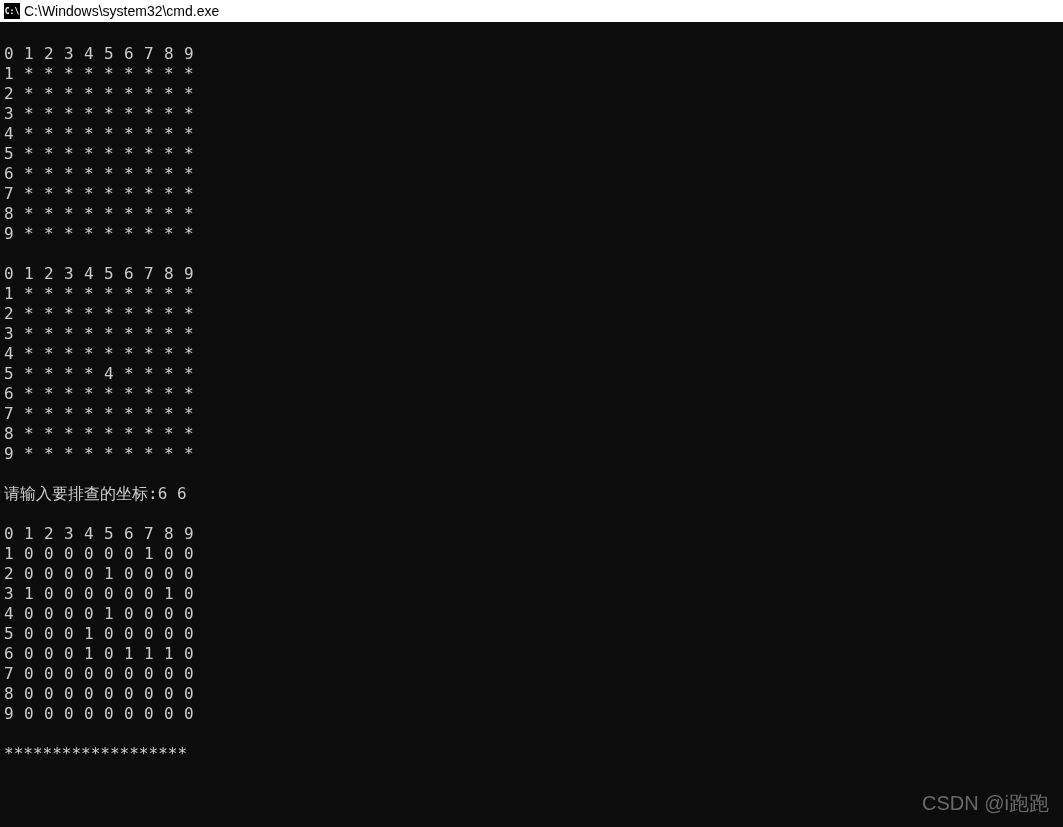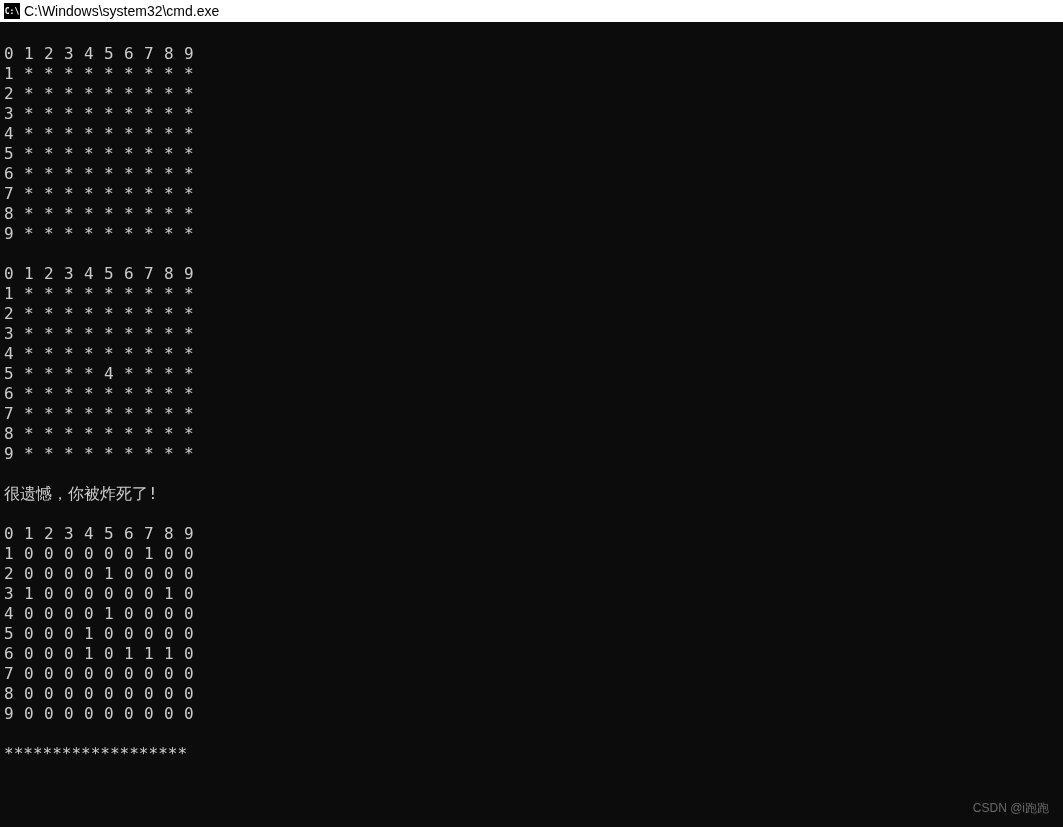--- a/index.html
+++ b/index.html
@@ -52,37 +52,37 @@
     .grid-cell {
       display: inline-block;
       width: 20px;
       text-align: left;
     }
     .watermark {
       position: absolute;
       bottom: 10px;
       right: 14px;
       color: #888888;
-      font-size: 12px;
+      font-size: 20px;
       font-family: 'Segoe UI', Arial, sans-serif;
       opacity: 0.75;
     }
   </style>
 </head>
 <body>
 
 <div class="titlebar">
   <span class="titlebar-icon">C:\</span>
   <span>C:\Windows\system32\cmd.exe</span>
 </div>
 
 <div class="terminal">
 <div id="grid1"><div class="grid-row"><span class="grid-cell">0</span><span class="grid-cell">1</span><span class="grid-cell">2</span><span class="grid-cell">3</span><span class="grid-cell">4</span><span class="grid-cell">5</span><span class="grid-cell">6</span><span class="grid-cell">7</span><span class="grid-cell">8</span><span class="grid-cell">9</span></div><div class="grid-row"><span class="grid-cell">1</span><span class="grid-cell">*</span><span class="grid-cell">*</span><span class="grid-cell">*</span><span class="grid-cell">*</span><span class="grid-cell">*</span><span class="grid-cell">*</span><span class="grid-cell">*</span><span class="grid-cell">*</span><span class="grid-cell">*</span></div><div class="grid-row"><span class="grid-cell">2</span><span class="grid-cell">*</span><span class="grid-cell">*</span><span class="grid-cell">*</span><span class="grid-cell">*</span><span class="grid-cell">*</span><span class="grid-cell">*</span><span class="grid-cell">*</span><span class="grid-cell">*</span><span class="grid-cell">*</span></div><div class="grid-row"><span class="grid-cell">3</span><span class="grid-cell">*</span><span class="grid-cell">*</span><span class="grid-cell">*</span><span class="grid-cell">*</span><span class="grid-cell">*</span><span class="grid-cell">*</span><span class="grid-cell">*</span><span class="grid-cell">*</span><span class="grid-cell">*</span></div><div class="grid-row"><span class="grid-cell">4</span><span class="grid-cell">*</span><span class="grid-cell">*</span><span class="grid-cell">*</span><span class="grid-cell">*</span><span class="grid-cell">*</span><span class="grid-cell">*</span><span class="grid-cell">*</span><span class="grid-cell">*</span><span class="grid-cell">*</span></div><div class="grid-row"><span class="grid-cell">5</span><span class="grid-cell">*</span><span class="grid-cell">*</span><span class="grid-cell">*</span><span class="grid-cell">*</span><span class="grid-cell">*</span><span class="grid-cell">*</span><span class="grid-cell">*</span><span class="grid-cell">*</span><span class="grid-cell">*</span></div><div class="grid-row"><span class="grid-cell">6</span><span class="grid-cell">*</span><span class="grid-cell">*</span><span class="grid-cell">*</span><span class="grid-cell">*</span><span class="grid-cell">*</span><span class="grid-cell">*</span><span class="grid-cell">*</span><span class="grid-cell">*</span><span class="grid-cell">*</span></div><div class="grid-row"><span class="grid-cell">7</span><span class="grid-cell">*</span><span class="grid-cell">*</span><span class="grid-cell">*</span><span class="grid-cell">*</span><span class="grid-cell">*</span><span class="grid-cell">*</span><span class="grid-cell">*</span><span class="grid-cell">*</span><span class="grid-cell">*</span></div><div class="grid-row"><span class="grid-cell">8</span><span class="grid-cell">*</span><span class="grid-cell">*</span><span class="grid-cell">*</span><span class="grid-cell">*</span><span class="grid-cell">*</span><span class="grid-cell">*</span><span class="grid-cell">*</span><span class="grid-cell">*</span><span class="grid-cell">*</span></div><div class="grid-row"><span class="grid-cell">9</span><span class="grid-cell">*</span><span class="grid-cell">*</span><span class="grid-cell">*</span><span class="grid-cell">*</span><span class="grid-cell">*</span><span class="grid-cell">*</span><span class="grid-cell">*</span><span class="grid-cell">*</span><span class="grid-cell">*</span></div></div>
 <div id="grid2"><div class="grid-row"><span class="grid-cell">0</span><span class="grid-cell">1</span><span class="grid-cell">2</span><span class="grid-cell">3</span><span class="grid-cell">4</span><span class="grid-cell">5</span><span class="grid-cell">6</span><span class="grid-cell">7</span><span class="grid-cell">8</span><span class="grid-cell">9</span></div><div class="grid-row"><span class="grid-cell">1</span><span class="grid-cell">*</span><span class="grid-cell">*</span><span class="grid-cell">*</span><span class="grid-cell">*</span><span class="grid-cell">*</span><span class="grid-cell">*</span><span class="grid-cell">*</span><span class="grid-cell">*</span><span class="grid-cell">*</span></div><div class="grid-row"><span class="grid-cell">2</span><span class="grid-cell">*</span><span class="grid-cell">*</span><span class="grid-cell">*</span><span class="grid-cell">*</span><span class="grid-cell">*</span><span class="grid-cell">*</span><span class="grid-cell">*</span><span class="grid-cell">*</span><span class="grid-cell">*</span></div><div class="grid-row"><span class="grid-cell">3</span><span class="grid-cell">*</span><span class="grid-cell">*</span><span class="grid-cell">*</span><span class="grid-cell">*</span><span class="grid-cell">*</span><span class="grid-cell">*</span><span class="grid-cell">*</span><span class="grid-cell">*</span><span class="grid-cell">*</span></div><div class="grid-row"><span class="grid-cell">4</span><span class="grid-cell">*</span><span class="grid-cell">*</span><span class="grid-cell">*</span><span class="grid-cell">*</span><span class="grid-cell">*</span><span class="grid-cell">*</span><span class="grid-cell">*</span><span class="grid-cell">*</span><span class="grid-cell">*</span></div><div class="grid-row"><span class="grid-cell">5</span><span class="grid-cell">*</span><span class="grid-cell">*</span><span class="grid-cell">*</span><span class="grid-cell">*</span><span class="grid-cell">4</span><span class="grid-cell">*</span><span class="grid-cell">*</span><span class="grid-cell">*</span><span class="grid-cell">*</span></div><div class="grid-row"><span class="grid-cell">6</span><span class="grid-cell">*</span><span class="grid-cell">*</span><span class="grid-cell">*</span><span class="grid-cell">*</span><span class="grid-cell">*</span><span class="grid-cell">*</span><span class="grid-cell">*</span><span class="grid-cell">*</span><span class="grid-cell">*</span></div><div class="grid-row"><span class="grid-cell">7</span><span class="grid-cell">*</span><span class="grid-cell">*</span><span class="grid-cell">*</span><span class="grid-cell">*</span><span class="grid-cell">*</span><span class="grid-cell">*</span><span class="grid-cell">*</span><span class="grid-cell">*</span><span class="grid-cell">*</span></div><div class="grid-row"><span class="grid-cell">8</span><span class="grid-cell">*</span><span class="grid-cell">*</span><span class="grid-cell">*</span><span class="grid-cell">*</span><span class="grid-cell">*</span><span class="grid-cell">*</span><span class="grid-cell">*</span><span class="grid-cell">*</span><span class="grid-cell">*</span></div><div class="grid-row"><span class="grid-cell">9</span><span class="grid-cell">*</span><span class="grid-cell">*</span><span class="grid-cell">*</span><span class="grid-cell">*</span><span class="grid-cell">*</span><span class="grid-cell">*</span><span class="grid-cell">*</span><span class="grid-cell">*</span><span class="grid-cell">*</span></div></div>
-<div>很遗憾，你被炸死了!</div>
+<div><span>请输入要排查的坐标:</span><span>6 6</span></div>
 <div id="grid3"><div class="grid-row"><span class="grid-cell">0</span><span class="grid-cell">1</span><span class="grid-cell">2</span><span class="grid-cell">3</span><span class="grid-cell">4</span><span class="grid-cell">5</span><span class="grid-cell">6</span><span class="grid-cell">7</span><span class="grid-cell">8</span><span class="grid-cell">9</span></div><div class="grid-row"><span class="grid-cell">1</span><span class="grid-cell">0</span><span class="grid-cell">0</span><span class="grid-cell">0</span><span class="grid-cell">0</span><span class="grid-cell">0</span><span class="grid-cell">0</span><span class="grid-cell">1</span><span class="grid-cell">0</span><span class="grid-cell">0</span></div><div class="grid-row"><span class="grid-cell">2</span><span class="grid-cell">0</span><span class="grid-cell">0</span><span class="grid-cell">0</span><span class="grid-cell">0</span><span class="grid-cell">1</span><span class="grid-cell">0</span><span class="grid-cell">0</span><span class="grid-cell">0</span><span class="grid-cell">0</span></div><div class="grid-row"><span class="grid-cell">3</span><span class="grid-cell">1</span><span class="grid-cell">0</span><span class="grid-cell">0</span><span class="grid-cell">0</span><span class="grid-cell">0</span><span class="grid-cell">0</span><span class="grid-cell">0</span><span class="grid-cell">1</span><span class="grid-cell">0</span></div><div class="grid-row"><span class="grid-cell">4</span><span class="grid-cell">0</span><span class="grid-cell">0</span><span class="grid-cell">0</span><span class="grid-cell">0</span><span class="grid-cell">1</span><span class="grid-cell">0</span><span class="grid-cell">0</span><span class="grid-cell">0</span><span class="grid-cell">0</span></div><div class="grid-row"><span class="grid-cell">5</span><span class="grid-cell">0</span><span class="grid-cell">0</span><span class="grid-cell">0</span><span class="grid-cell">1</span><span class="grid-cell">0</span><span class="grid-cell">0</span><span class="grid-cell">0</span><span class="grid-cell">0</span><span class="grid-cell">0</span></div><div class="grid-row"><span class="grid-cell">6</span><span class="grid-cell">0</span><span class="grid-cell">0</span><span class="grid-cell">0</span><span class="grid-cell">1</span><span class="grid-cell">0</span><span class="grid-cell">1</span><span class="grid-cell">1</span><span class="grid-cell">1</span><span class="grid-cell">0</span></div><div class="grid-row"><span class="grid-cell">7</span><span class="grid-cell">0</span><span class="grid-cell">0</span><span class="grid-cell">0</span><span class="grid-cell">0</span><span class="grid-cell">0</span><span class="grid-cell">0</span><span class="grid-cell">0</span><span class="grid-cell">0</span><span class="grid-cell">0</span></div><div class="grid-row"><span class="grid-cell">8</span><span class="grid-cell">0</span><span class="grid-cell">0</span><span class="grid-cell">0</span><span class="grid-cell">0</span><span class="grid-cell">0</span><span class="grid-cell">0</span><span class="grid-cell">0</span><span class="grid-cell">0</span><span class="grid-cell">0</span></div><div class="grid-row"><span class="grid-cell">9</span><span class="grid-cell">0</span><span class="grid-cell">0</span><span class="grid-cell">0</span><span class="grid-cell">0</span><span class="grid-cell">0</span><span class="grid-cell">0</span><span class="grid-cell">0</span><span class="grid-cell">0</span><span class="grid-cell">0</span></div></div>
 <div>*******************</div>
 
 
 
 
 
 
 </div>
 

